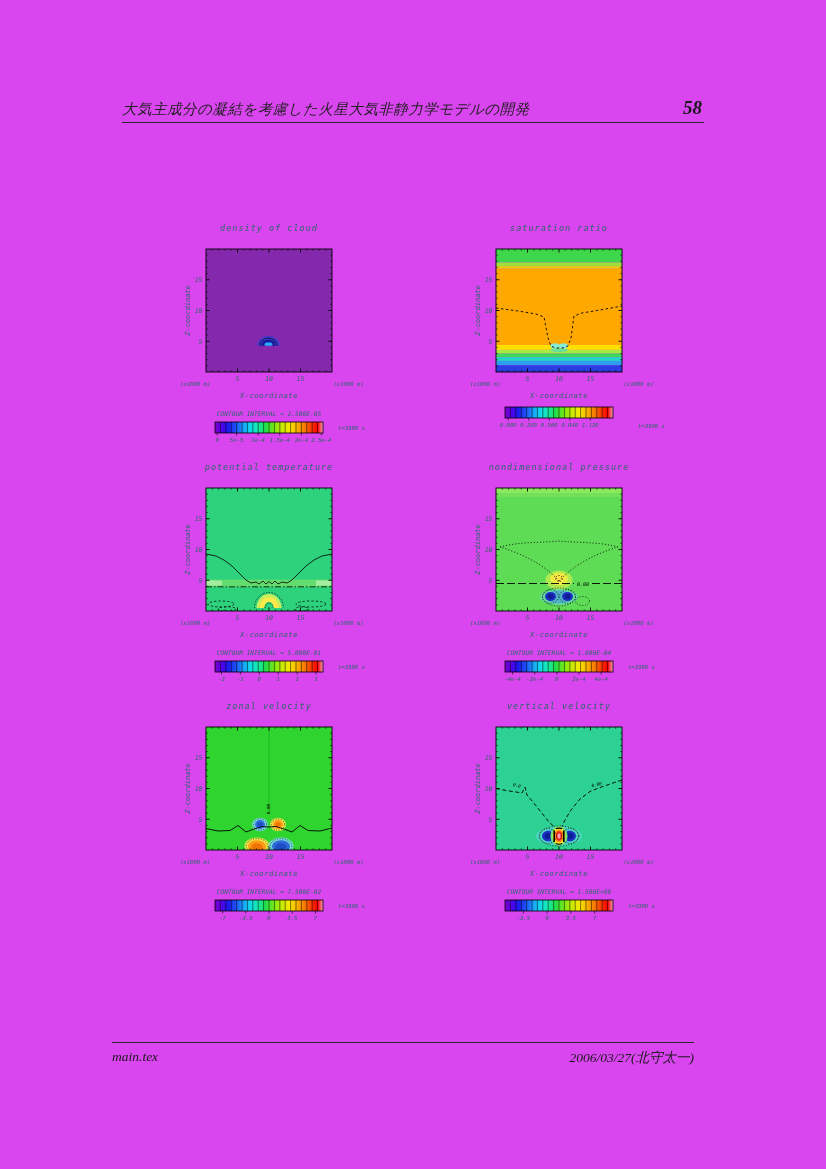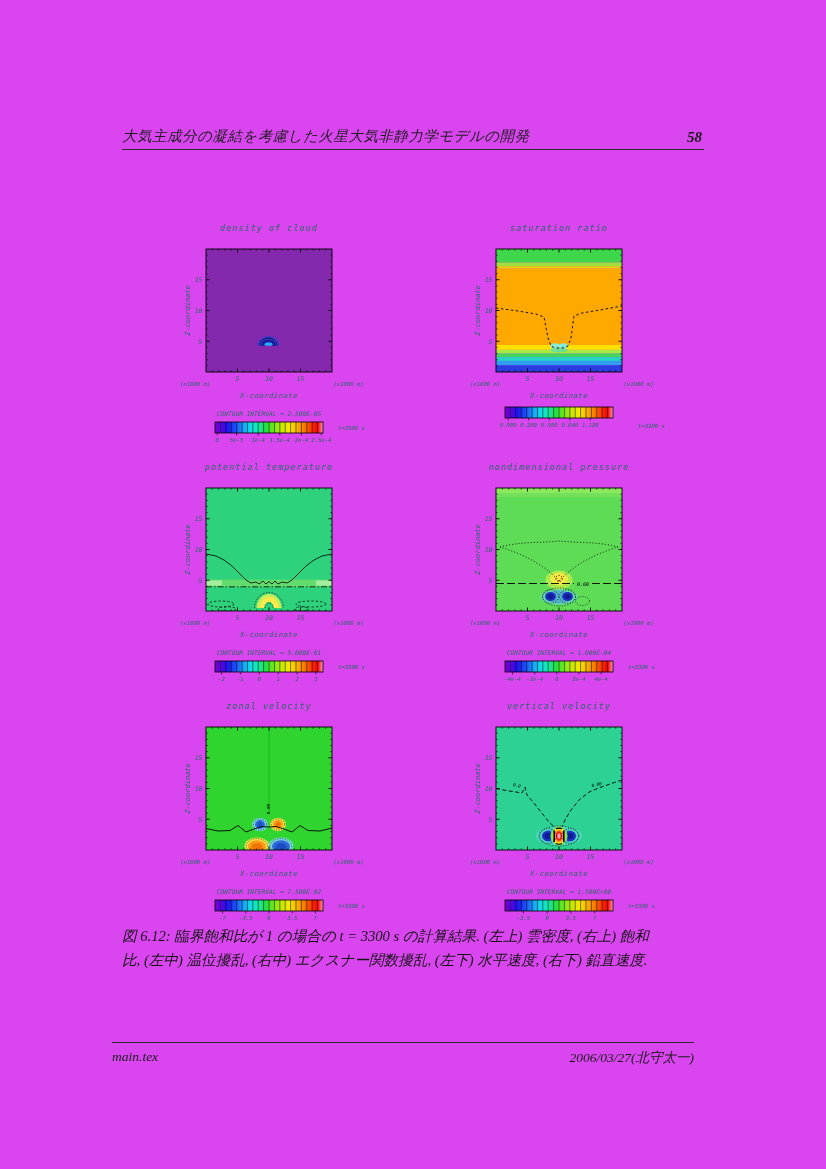--- a/index.html
+++ b/index.html
@@ -3,21 +3,21 @@
 <meta charset="utf-8">
 <style>
   html,body{margin:0;padding:0;background:#fff;}
   .page{position:relative;width:826px;height:1169px;background:#d946ef;overflow:hidden;
         font-family:"Liberation Serif","DejaVu Serif",serif;color:#111;font-style:italic;}
   .hdr{position:absolute;left:122px;top:97px;width:582px;display:flex;
        justify-content:space-between;align-items:flex-end;border-bottom:1.4px solid #2b2b2b;
        padding-bottom:3px;}
   .hdr-title{font-family:"Liberation Sans","DejaVu Sans",sans-serif;font-size:14.6px;
        letter-spacing:.4px;color:#1f1f1f;}
-  .hdr-page{font-size:15px;font-weight:bold;color:#1a1a1a;padding-right:2px;margin-top:32px;}
+  .hdr-page{font-size:19px;font-weight:bold;color:#1a1a1a;padding-right:2px;}
   .figure{position:absolute;left:180px;top:218px;display:grid;
        grid-template-columns:275px 275px;column-gap:15px;row-gap:5px;}
   svg.panel{width:275px;height:234px;display:block;
        font-family:"DejaVu Sans Mono","Liberation Mono",monospace;}
   .caption{position:absolute;left:122px;top:924px;width:588px;font-size:14.6px;
        line-height:24px;color:#141414;text-align:justify;}
   .ftr{position:absolute;left:112px;top:1042px;width:582px;border-top:1.1px solid #2b2b2b;
        padding-top:6px;display:flex;justify-content:space-between;font-size:13.5px;color:#1a1a1a;}
 </style>
 </head>
@@ -1015,23 +1015,19 @@
         <line x1="77.12" y1="215" x2="77.12" y2="217.5" stroke="#000" stroke-width="0.6"></line>
         <text x="77.12" y="224" font-size="5.6" text-anchor="middle" fill="#2a6868">0</text>
         <line x1="100.88" y1="215" x2="100.88" y2="217.5" stroke="#000" stroke-width="0.6"></line>
         <text x="100.88" y="224" font-size="5.6" text-anchor="middle" fill="#2a6868">3.5</text>
         <line x1="124.64" y1="215" x2="124.64" y2="217.5" stroke="#000" stroke-width="0.6"></line>
         <text x="124.64" y="224" font-size="5.6" text-anchor="middle" fill="#2a6868">7</text>
         <text x="158" y="212" font-size="5.6" text-anchor="start" fill="#2a6868">t=3300 s</text>
       </svg>
   </div>
 
-  <div class="caption">
-    <div>図 6.12: 臨界飽和比が 1 の場合の t = 3300 s の計算結果. (左上) 雲密度, (右上) 飽和</div>
-    <div>比, (左中) 温位擾乱, (右中) エクスナー関数擾乱, (左下) 水平速度, (右下) 鉛直速度.</div>
-  </div>
 
   <div class="ftr">
     <span>main.tex</span>
     <span>2006/03/27(北守太一)</span>
   </div>
 
 </div>
 
 </body></html>

